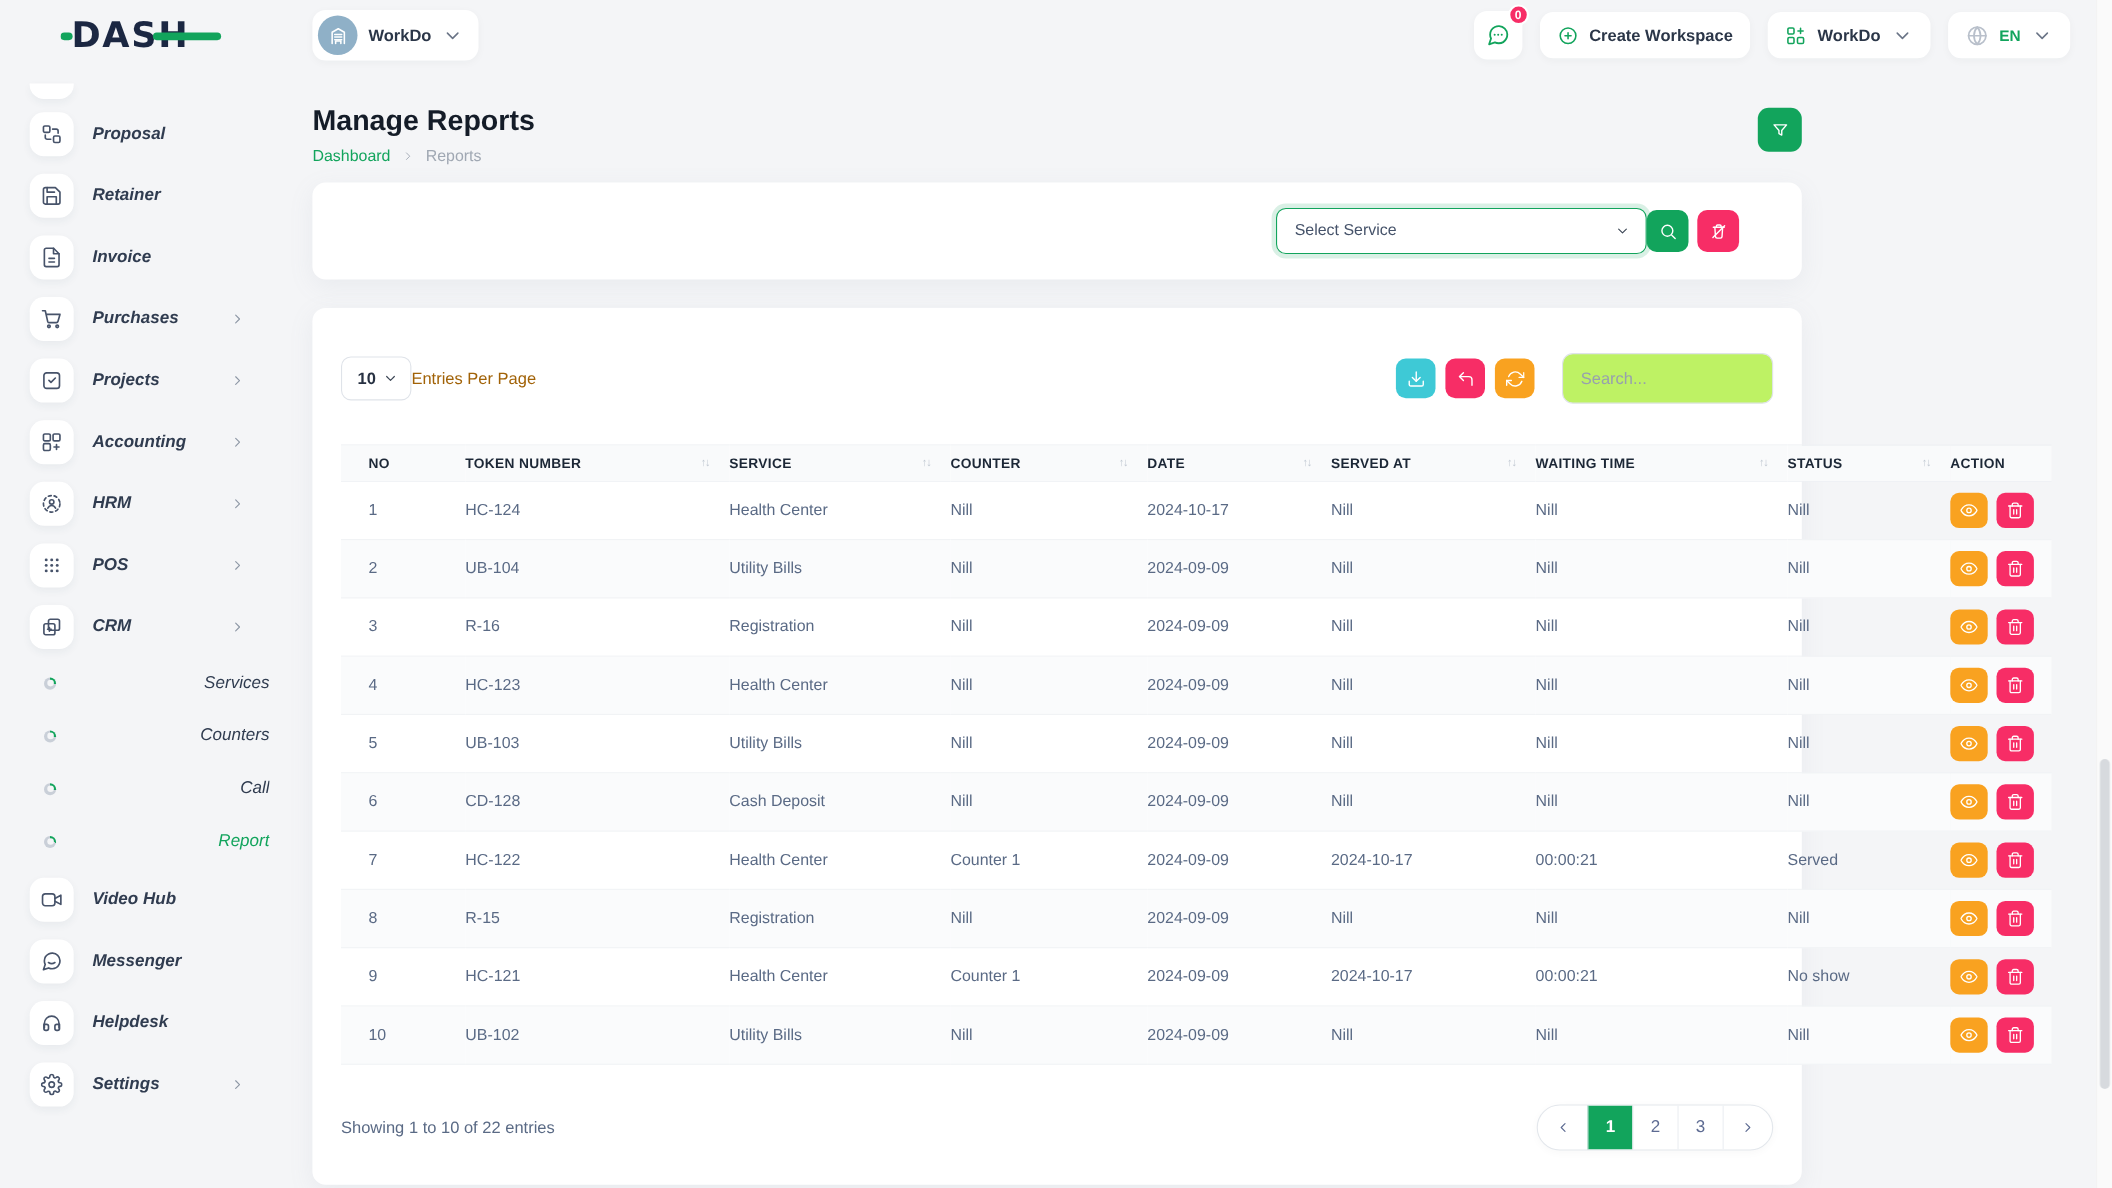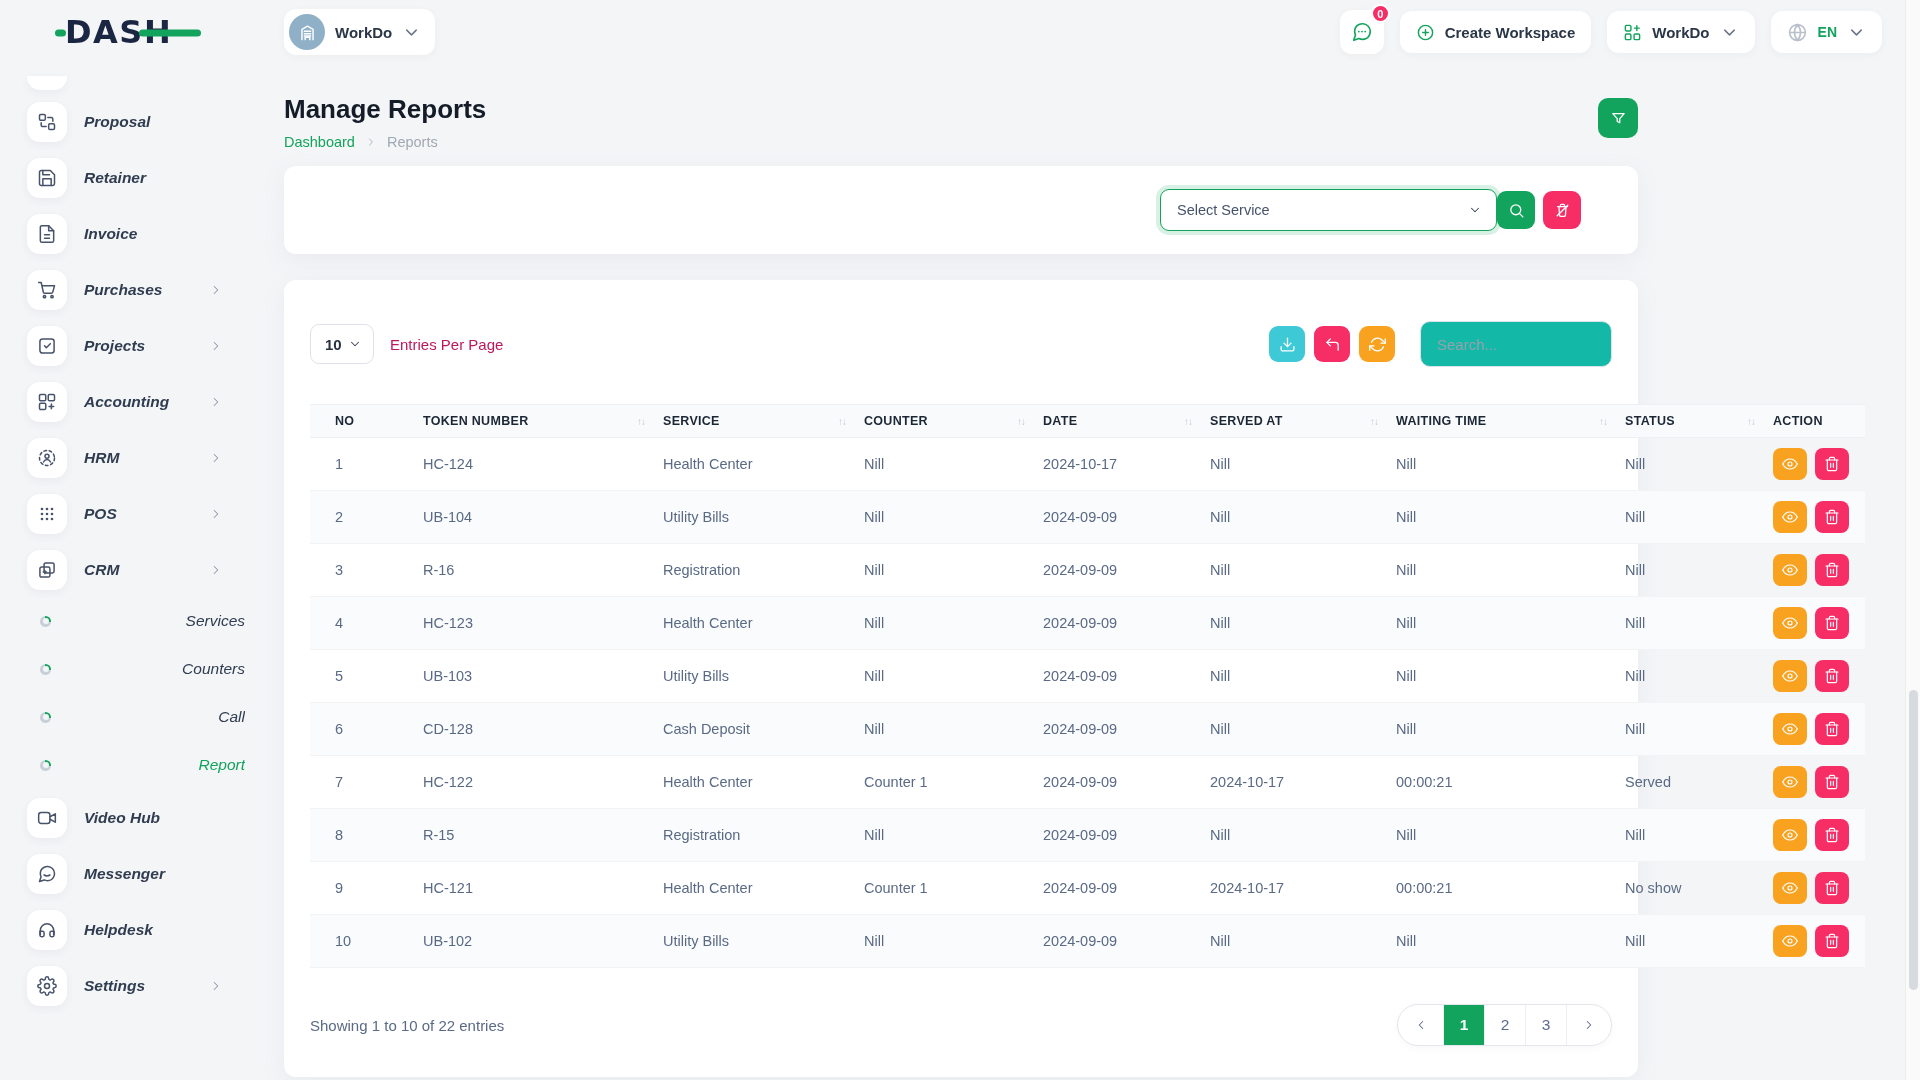--- a/index.html
+++ b/index.html
@@ -70,24 +70,24 @@
   .select { height:42px; border:1px solid #dfe3e9; border-radius:9px; background:#fff; display:flex; align-items:center; justify-content:space-between; padding:0 14px 0 16px; font-size:14.5px; color:#46536a; cursor:pointer; }
   .select .icon { width:14px; height:14px; color:#3c4655; }
   .select.focus { border:1.5px solid #12a45c; box-shadow:0 0 0 4px rgba(18,164,92,.16); }
   .sel-service { width:337px; margin-left:auto; }
   .sel-counter { width:322px; margin-left:38px; margin-right:26px; }
   .filter-card .sq + .sq { margin-left:8px; }
 
   .table-card { margin-top:26px; height:797px; padding:41px 26px 0 26px; }
   .table-controls { display:flex; align-items:center; height:46px; }
   .select.small { width:64px; height:40px; padding:0 11px 0 14px; font-size:15px; color:#273142; font-weight:600; }
-  .entries-label { margin-left:16px; font-size:15px; font-weight:500; color:#be185d;text-align:right; }
+  .entries-label { font-size:15px; font-weight:500; color:#a16207;text-align:right; }
   .controls-right { margin-left:auto; display:flex; align-items:center; gap:9px; }
   .controls-right .sq { width:36px; height:36px; }
-  .search-input { width:192px; height:46px; border:1px solid #dfe3e9; border-radius:10px; padding:0 16px; font-family:inherit; font-size:15px; color:#46536a; margin-left:16px; outline:none; background:#14b8a6; }
+  .search-input { width:192px; height:46px; border:1px solid #dfe3e9; border-radius:10px; padding:0 16px; font-family:inherit; font-size:15px; color:#46536a; margin-left:16px; outline:none; background:#bef264; }
   .search-input::placeholder { color:#97a0ae; }
 
   table { width:100%; border-collapse:collapse; margin-top:37px; table-layout:fixed; }
   thead th { background:#f9fafb; border-top:1px solid #eef1f4; border-bottom:1px solid #eef1f4; height:33px; text-align:left; font-size:12.5px; font-weight:800; color:#1c2736; letter-spacing:.3px; position:relative; }
   th .sort { position:absolute; right:18px; top:50%; transform:translateY(-50%); font-size:10px; font-weight:400; color:#c2c9d3; letter-spacing:-1px; }
   th:first-child, td:first-child { padding-left:25px; }
   tbody td { height:53px; border-bottom:1px solid #f1f3f5; font-size:14.5px; color:#5a6a85; }
   tbody tr:nth-child(even) td { background:#fafbfc; }
   .actions { display:flex; align-items:center; gap:8px; }
   .act { width:34px; height:32px; border-radius:8px; border:none; display:flex; align-items:center; justify-content:center; color:#fff; cursor:pointer; }

